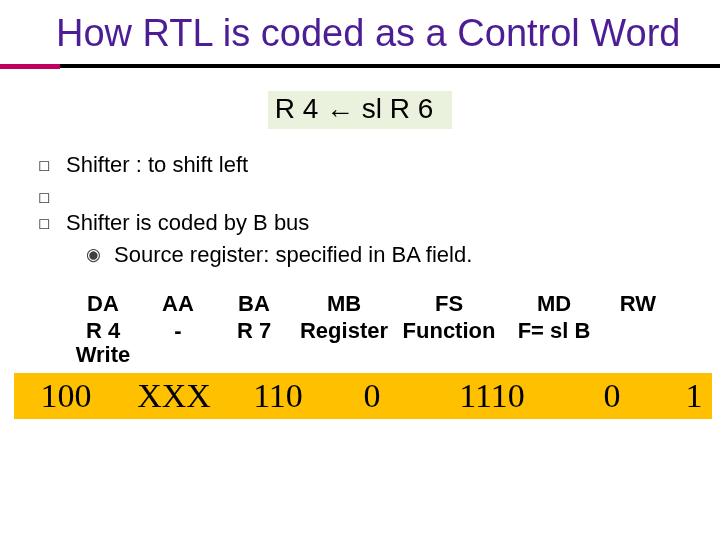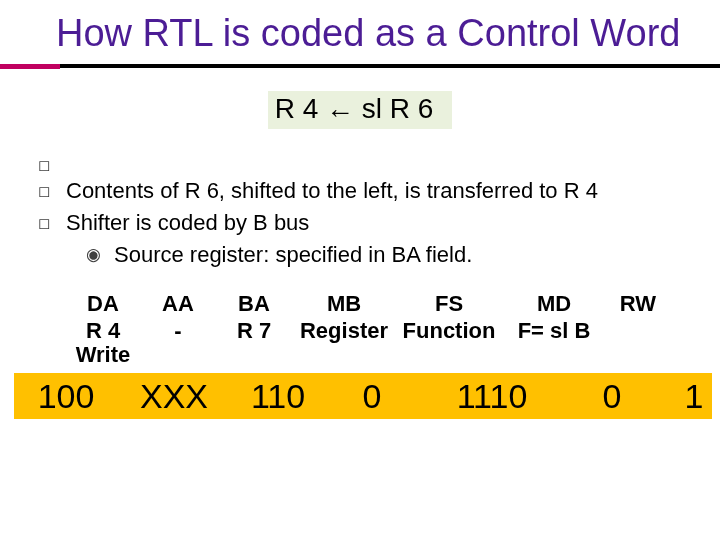--- a/index.html
+++ b/index.html
@@ -75,44 +75,44 @@
   }
   .tbl > div { padding: 0 0 2px 0; font-weight: bold; }
   .row2 { line-height: 1.1; }
   .code-row {
     margin: 4px 8px 0 14px;
     background: #ffc000;
     height: 46px;
     display: grid;
     grid-template-columns: 104px 112px 96px 92px 148px 92px 72px;
     font-size: 34px;
-    font-family: Liberation Sans, sans-serif;
+    font-family: Liberation Serif, serif;
     align-items: center;
     text-align: center;
   }
 </style>
 </head>
 <body>
 
 <div class="title">How RTL is coded as a Control Word</div>
 
 <div class="underline-row">
   <div class="underline-pink"></div>
   <div class="underline-gray"></div>
 </div>
 
 <div class="rtl-box">R 4 ← sl R 6</div>
 
 <div class="bullets">
   <div class="bullet-line">
     <span class="bullet-marker">◻</span>
+    <span>Shifter : to shift left</span>
   </div>
   <div class="bullet-line">
     <span class="bullet-marker">◻</span>
-    <span>Contents of R 6, shifted to the left, is transferred to R 4</span>
   </div>
   <div class="bullet-line">
     <span class="bullet-marker">◻</span>
     <span>Shifter is coded by B bus</span>
   </div>
   <div class="sub-bullet">
     <span class="sub-marker">◉</span>
     <span>Source register: specified in BA field.</span>
   </div>
 </div>

